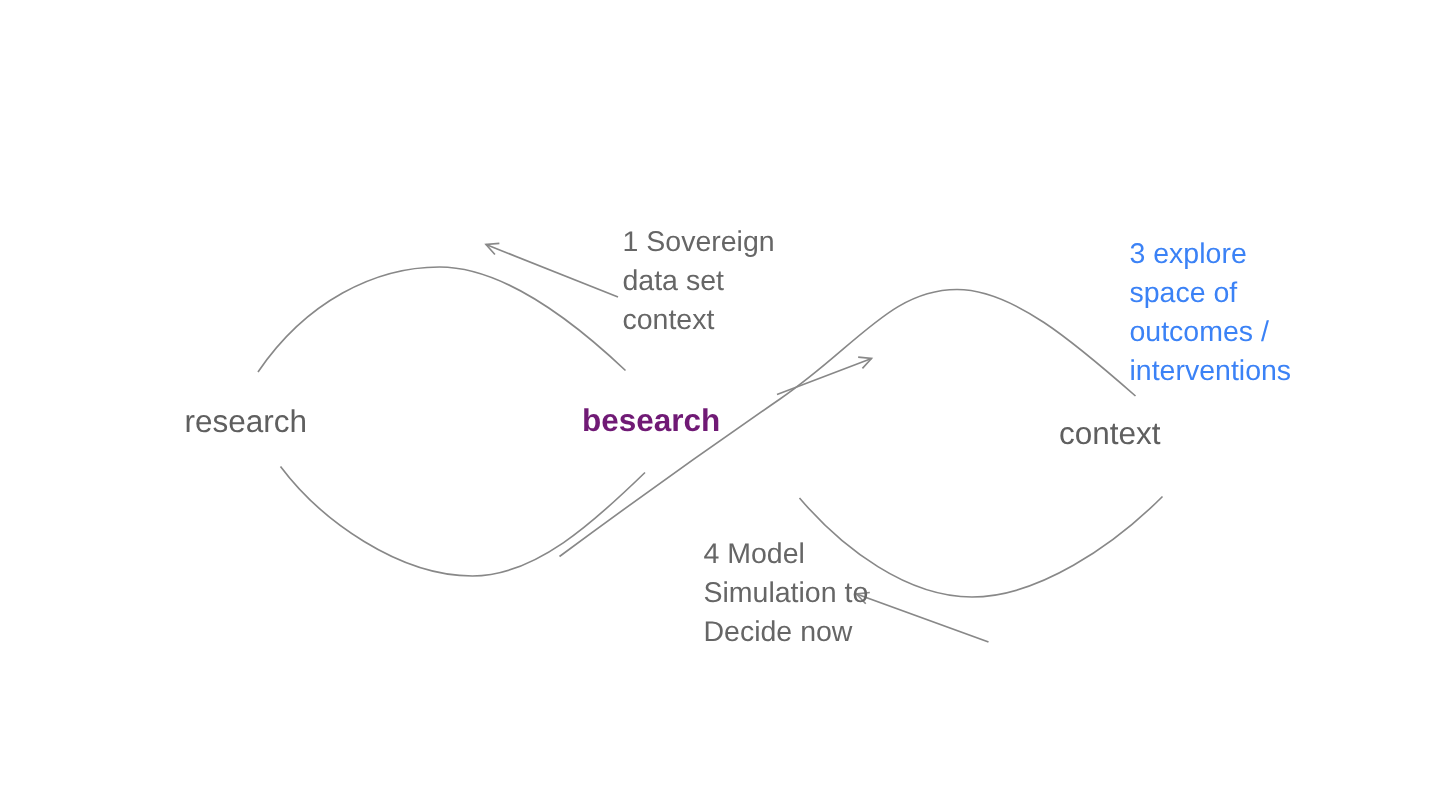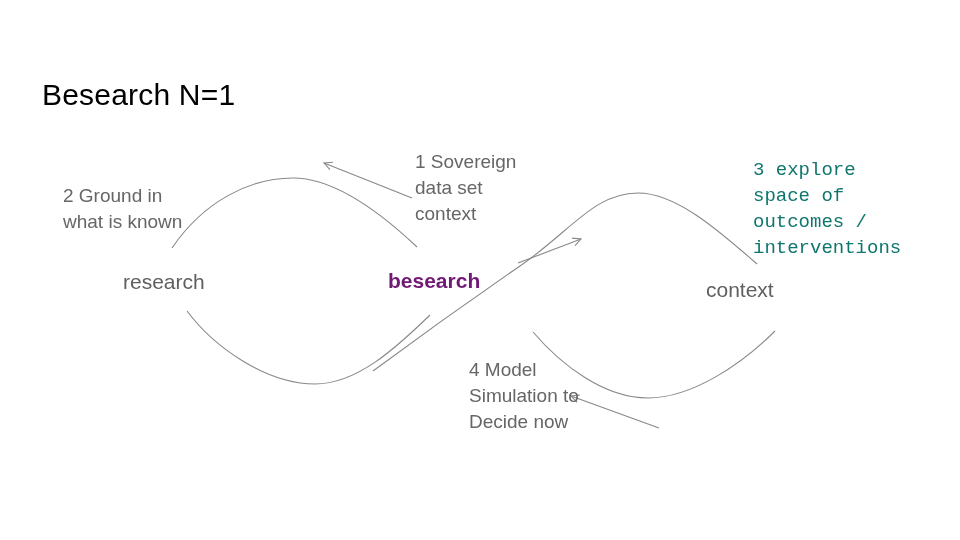--- a/index.html
+++ b/index.html
@@ -55,21 +55,20 @@
     left: 0;
     top: 0;
     pointer-events: none;
   }
 </style>
 </head>
 <body style="background: rgb(255, 255, 255);">
 
 <div class="slide">
 
-  <h1 class="title" style="color: rgb(0, 0, 0);">Besearch N=1</h1>
 
   <svg class="curves" width="960" height="540" viewBox="0 0 960 540">
     <defs>
       <marker id="arrowhead" markerUnits="userSpaceOnUse" markerWidth="12" markerHeight="12" viewBox="0 0 12 12" refX="10" refY="6" orient="auto">
         <path d="M 2 2 L 10 6 L 2 10" fill="none" stroke-width="1.1" stroke="#888888"></path>
       </marker>
     </defs>
 
     <path d="M 172 248 C 204 201 250 178 293 178 C 335 178 381 213 417 247" fill="none" stroke-width="1.1" stroke="#888888"></path>
 
@@ -79,28 +78,26 @@
 
     <path d="M 533 332 C 562 366 605 398 648 398 C 692 398 742 364 775 331" fill="none" stroke-width="1.1" stroke="#888888"></path>
 
     <line x1="412" y1="198" x2="324" y2="163" stroke-width="1.1" marker-end="url(#arrowhead)" stroke="#888888"></line>
 
     <line x1="518" y1="263" x2="581" y2="239" stroke-width="1.1" marker-end="url(#arrowhead)" stroke="#888888"></line>
 
     <line x1="659" y1="428" x2="571" y2="396" stroke-width="1.1" marker-end="url(#arrowhead)" stroke="#888888"></line>
   </svg>
 
-  <div class="annotation" id="ann-ground" style="color: rgb(102, 102, 102);">2 Ground in
-what is known</div>
 
   <div class="annotation" id="ann-sovereign" style="color: rgb(102, 102, 102);">1 Sovereign
 data set
 context</div>
 
-  <div class="annotation" id="ann-explore" style="color: #0f766e; font-family: Liberation Mono, monospace;">3 explore
+  <div class="annotation" id="ann-explore" style="color: #3b82f6;">3 explore
 space of
 outcomes /
 interventions</div>
 
   <div class="annotation" id="ann-model" style="color: rgb(102, 102, 102); margin-left: 46px;">4 Model
 Simulation to
 Decide now</div>
 
   <div class="node-label" id="node-research" style="color: rgb(95, 95, 95);">research</div>
 

